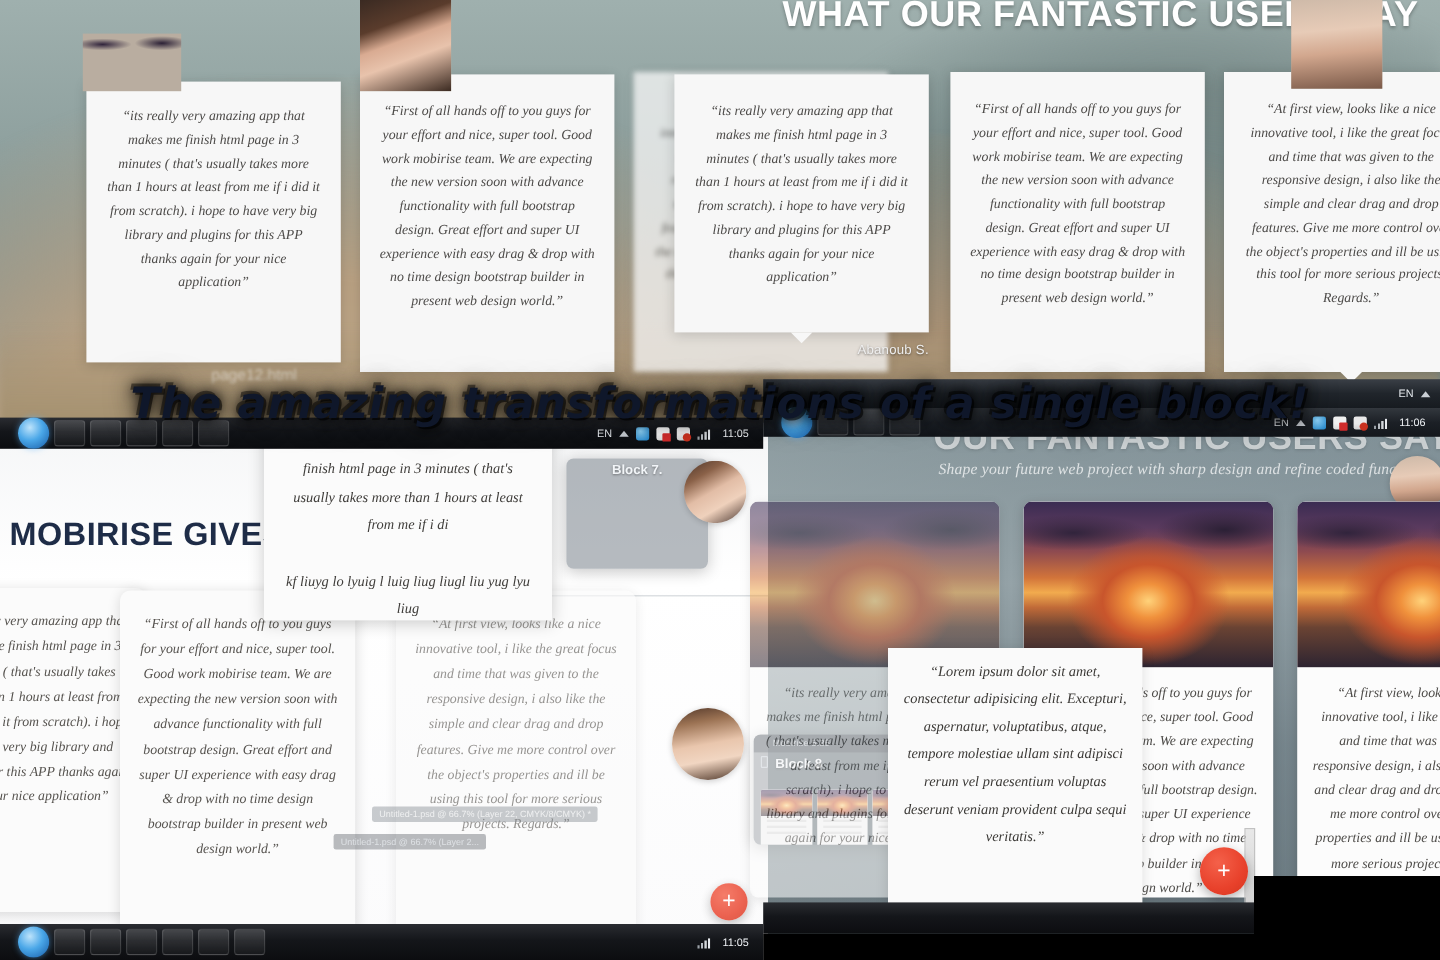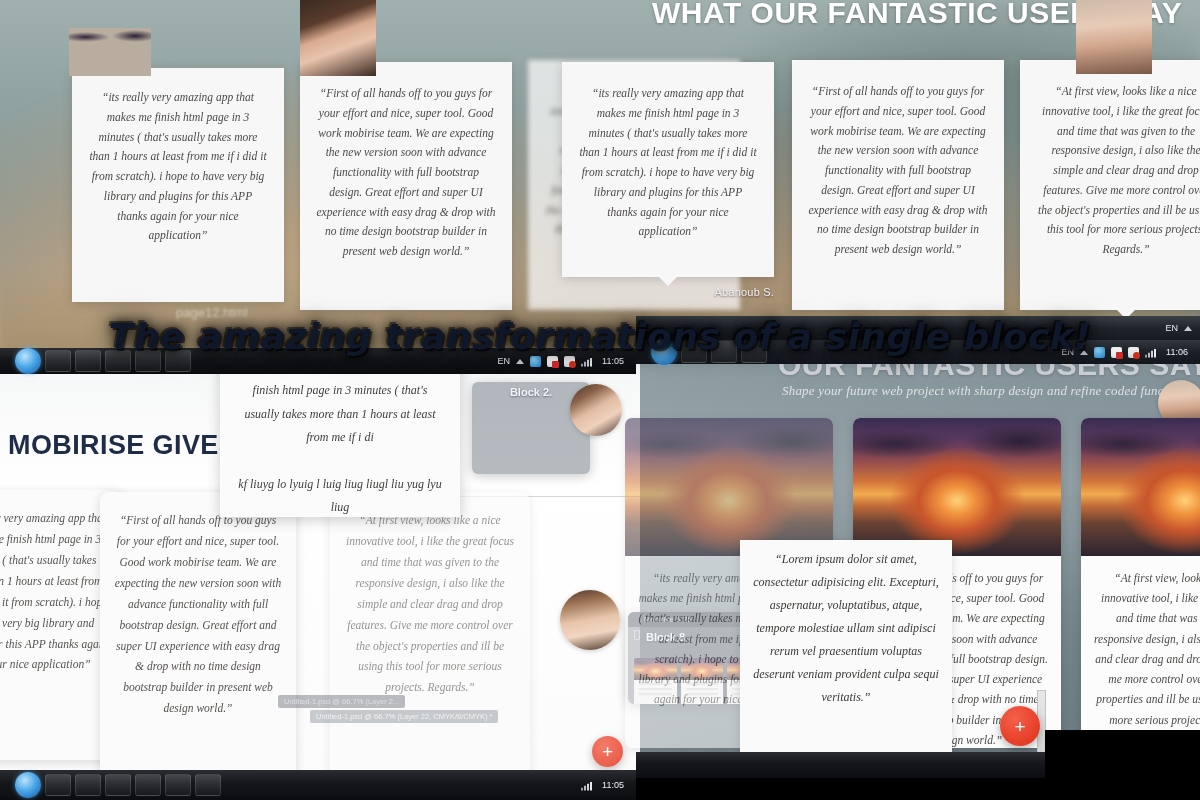--- a/index.html
+++ b/index.html
@@ -317,21 +317,21 @@
   #taskbar-5 { left:636px; top:752px; width:564px; height:26px; }
   #black-strip { position:absolute; left:636px; top:778px; width:564px; height:22px; background:#000; }
   #black-strip-2 { position:absolute; left:1045px; top:730px; width:155px; height:70px; background:#000; }
 
   
   .ps-hint {
     position:absolute; font-size:7.5px; color:rgba(255,255,255,.72);
     background:rgba(120,128,136,.4); padding:2px 6px; border-radius:2px;
     white-space:nowrap; filter:blur(.3px);
   }
-  #ps-hint-1 { left:310px; top:710px; }
+  #ps-hint-1 { left:310px; top:672px; }
   #ps-hint-2 { left:278px; top:695px; color:rgba(230,234,238,.8); background:rgba(60,66,74,.35); }
 
   
   #file-hint {
     position:absolute; left:176px; top:305px; font-size:13px;
     color:rgba(255,255,255,.55); filter:blur(1.2px); white-space:nowrap;
   }
 
   
   #publish-hint {
@@ -438,21 +438,21 @@
   <div class="quote">“At first view, looks like a nice innovative tool, i like the great focus and time that was given to the responsive design, i also like the simple and clear drag and drop features. Give me more control over the object's properties and ill be using this tool for more serious projects. Regards.”</div>
 </div>
 
 <div id="note-card">
   <div class="quote" style="white-space:pre-line">“its really very amazing app that makes me finish html page in 3 minutes ( that's usually takes more than 1 hours at least from me if i di
 
 kf liuyg lo lyuig l luig  liug  liugl liu yug lyu liug</div>
 </div>
 
 <div class="blockpop" id="blockpop-1">
-  <div class="blk-name">Block 2.</div>
+  <div class="blk-name">Block 7.</div>
   <div class="blk-id">b1</div>
 </div>
 
 <div class="blockpop" id="blockpop-6">
   <div class="titlebar">Mobirise 5.35</div>
   <div class="phone-icon"></div>
   <div class="blk-name">Block 8</div>
   <div class="blk-id">b6</div>
   <div class="thumbs">
     <div class="t">

